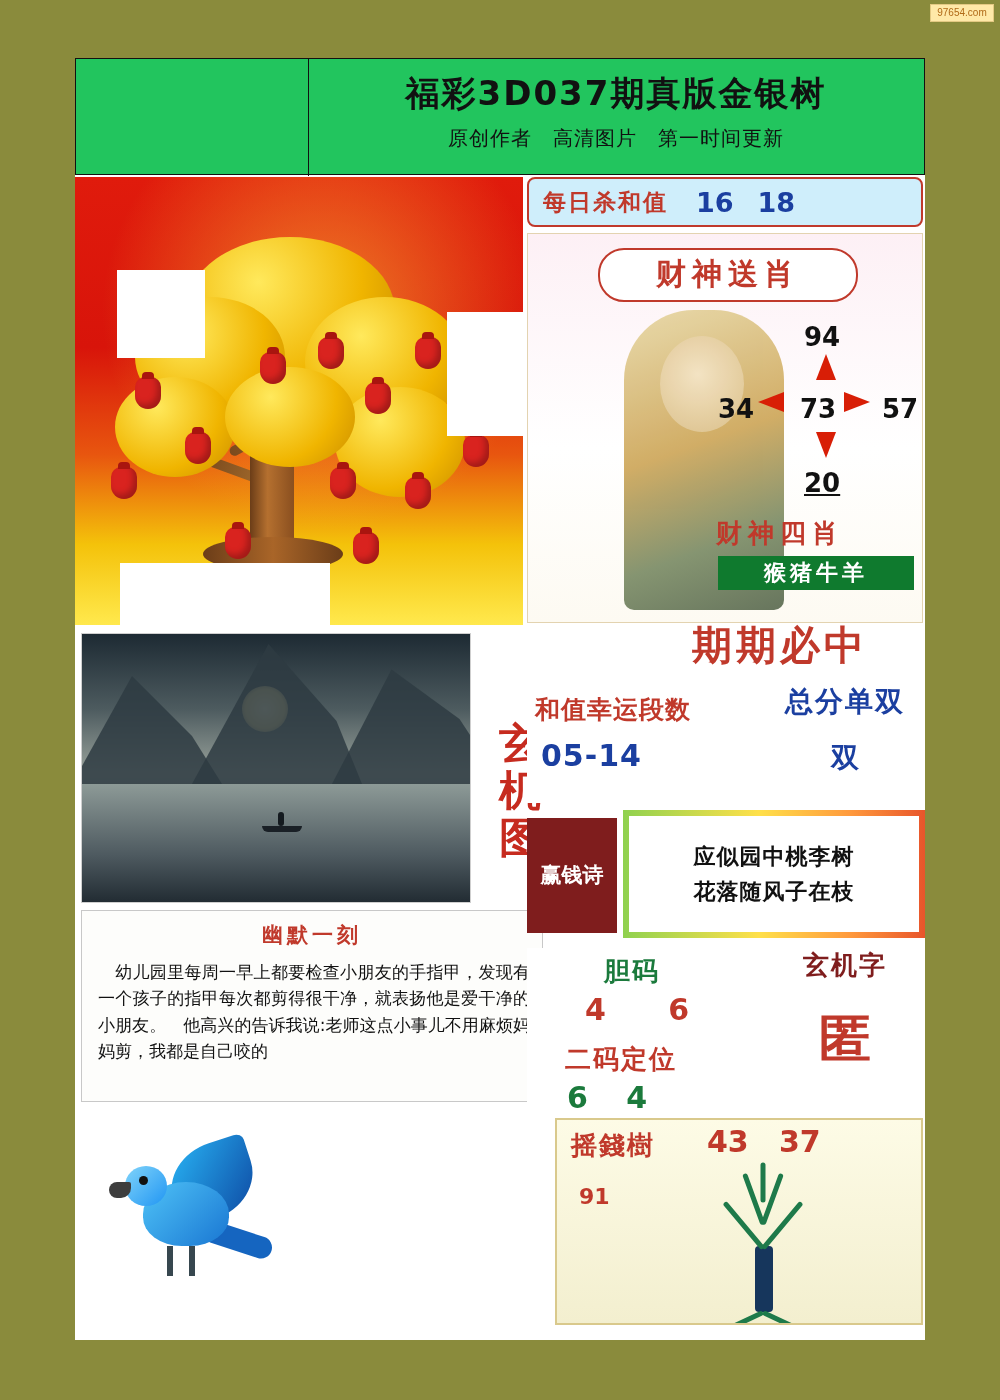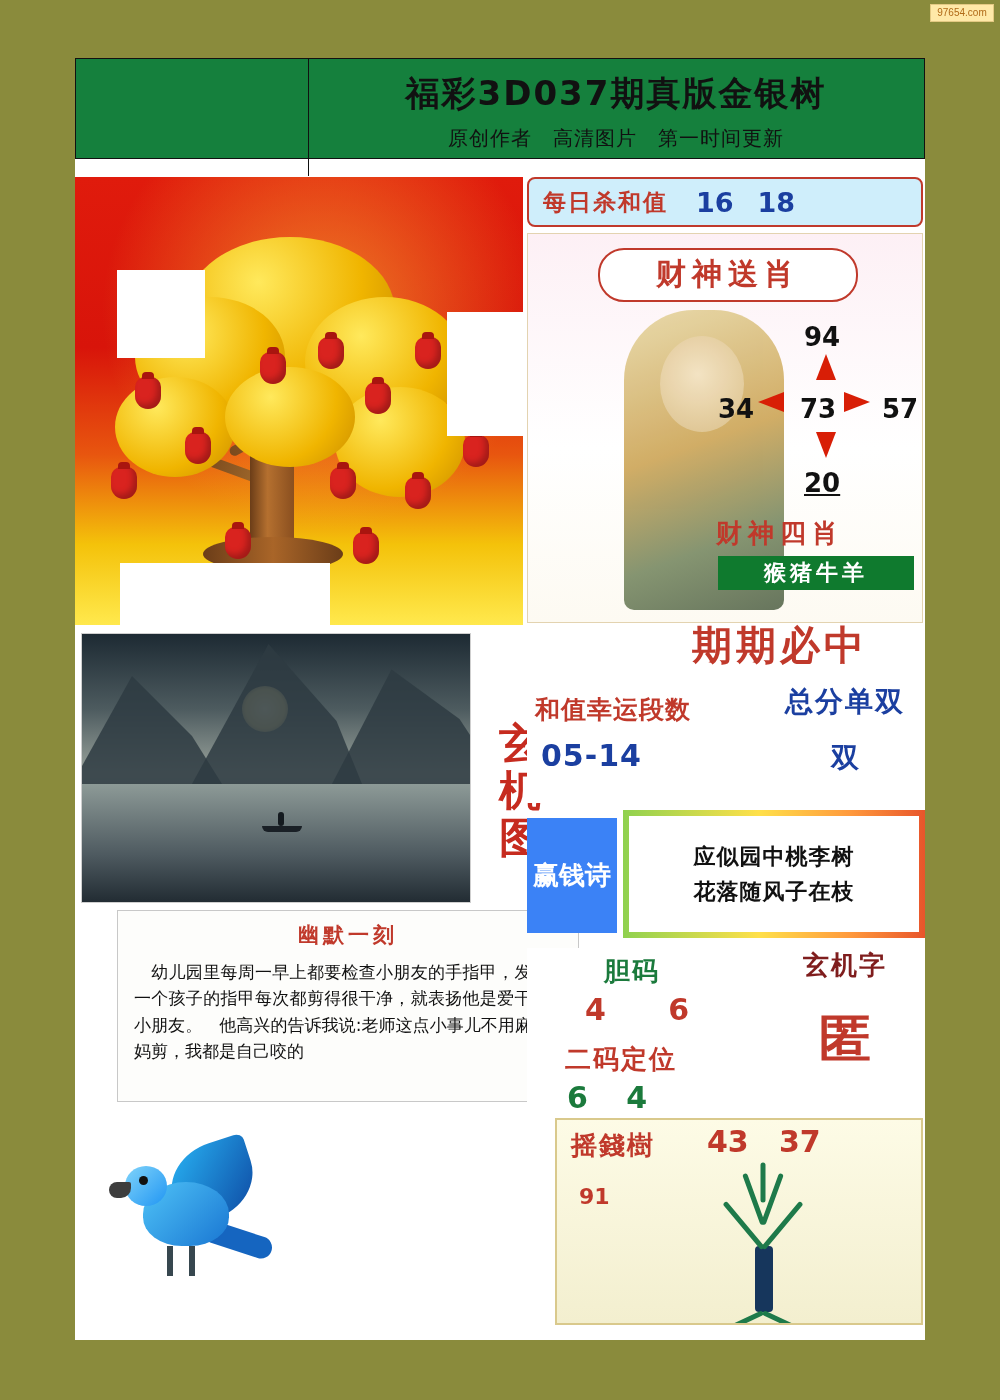--- a/index.html
+++ b/index.html
@@ -16,22 +16,22 @@
     border:1px solid #e3c983;
     font-size:10px;color:#b06a17;text-align:center;line-height:16px;
     font-family:"Liberation Sans",sans-serif;
   }
   .sheet{
     position:absolute;left:75px;top:58px;width:850px;height:1282px;
     background:#ffffff;
   }
   
   .header{
-    position:absolute;left:0;top:0;width:850px;height:101px;
-    border:1px solid #111;box-sizing:border-box;background:#15803d;
+    position:absolute;left:0;top:0;width:850px;height:117px;
+    border:1px solid #111;box-sizing:border-box;background:#22c55e;
   }
   .header .divider{
     position:absolute;left:232px;top:0;width:1px;height:117px;background:#111;
   }
   .title{
     position:absolute;left:240px;top:12px;width:600px;text-align:center;
     font-size:34px;font-weight:bold;color:#111;letter-spacing:2px;
     font-family:"DejaVu Sans",sans-serif;
   }
   .subtitle{
@@ -104,21 +104,21 @@
   
   .xuanjitu{
     left:400px;top:620px;width:90px;height:225px;
     display:flex;flex-direction:column;align-items:center;justify-content:center;
     color:#c62b1f;font-size:42px;font-weight:bold;line-height:1.12;
     font-family:"DejaVu Sans",sans-serif;
   }
   
   .humor{
     left:6px;top:852px;width:462px;height:192px;
-    border:1px solid #c8c8c8;background:#fdfdfb;margin-left:36px;
+    border:1px solid #c8c8c8;background:#fdfdfb;
   }
   .humor .h-title{
     position:absolute;left:0;top:10px;width:100%;text-align:center;
     color:#c0392b;font-size:21px;font-weight:bold;letter-spacing:4px;
   }
   .humor .h-body{
     position:absolute;left:16px;top:48px;width:432px;
     font-size:17px;color:#111;line-height:1.55;text-align:justify;
     font-family:"DejaVu Sans",sans-serif;
   }
@@ -230,21 +230,21 @@
   .hezhi .h-v{
     position:absolute;left:14px;top:55px;font-size:30px;color:#1b3fa0;font-weight:bold;letter-spacing:1px;
   }
   .zongfen{
     left:690px;top:625px;width:160px;height:130px;text-align:center;
   }
   .zongfen .z-t{font-size:28px;font-weight:bold;color:#1b3fa0;letter-spacing:2px;}
   .zongfen .z-v{margin-top:18px;font-size:28px;font-weight:bold;color:#1b3fa0;}
   .yingqian{
     left:452px;top:760px;width:90px;height:115px;
-    background:#3b82f6;color:#fff;font-size:26px;font-weight:bold;
+    background:#7f1d1d;color:#fff;font-size:21px;font-weight:bold;
     display:flex;flex-direction:column;align-items:center;justify-content:center;line-height:1.15;
   }
   .coupletwrap{
     left:548px;top:752px;width:302px;height:128px;
     background:linear-gradient(90deg,#8fd14f,#ffe04a 45%,#ff9a3d 75%,#e8552b);
     padding:6px;
   }
   .couplet{
     width:100%;height:100%;background:#fff;box-sizing:border-box;
     display:flex;flex-direction:column;align-items:center;justify-content:center;

